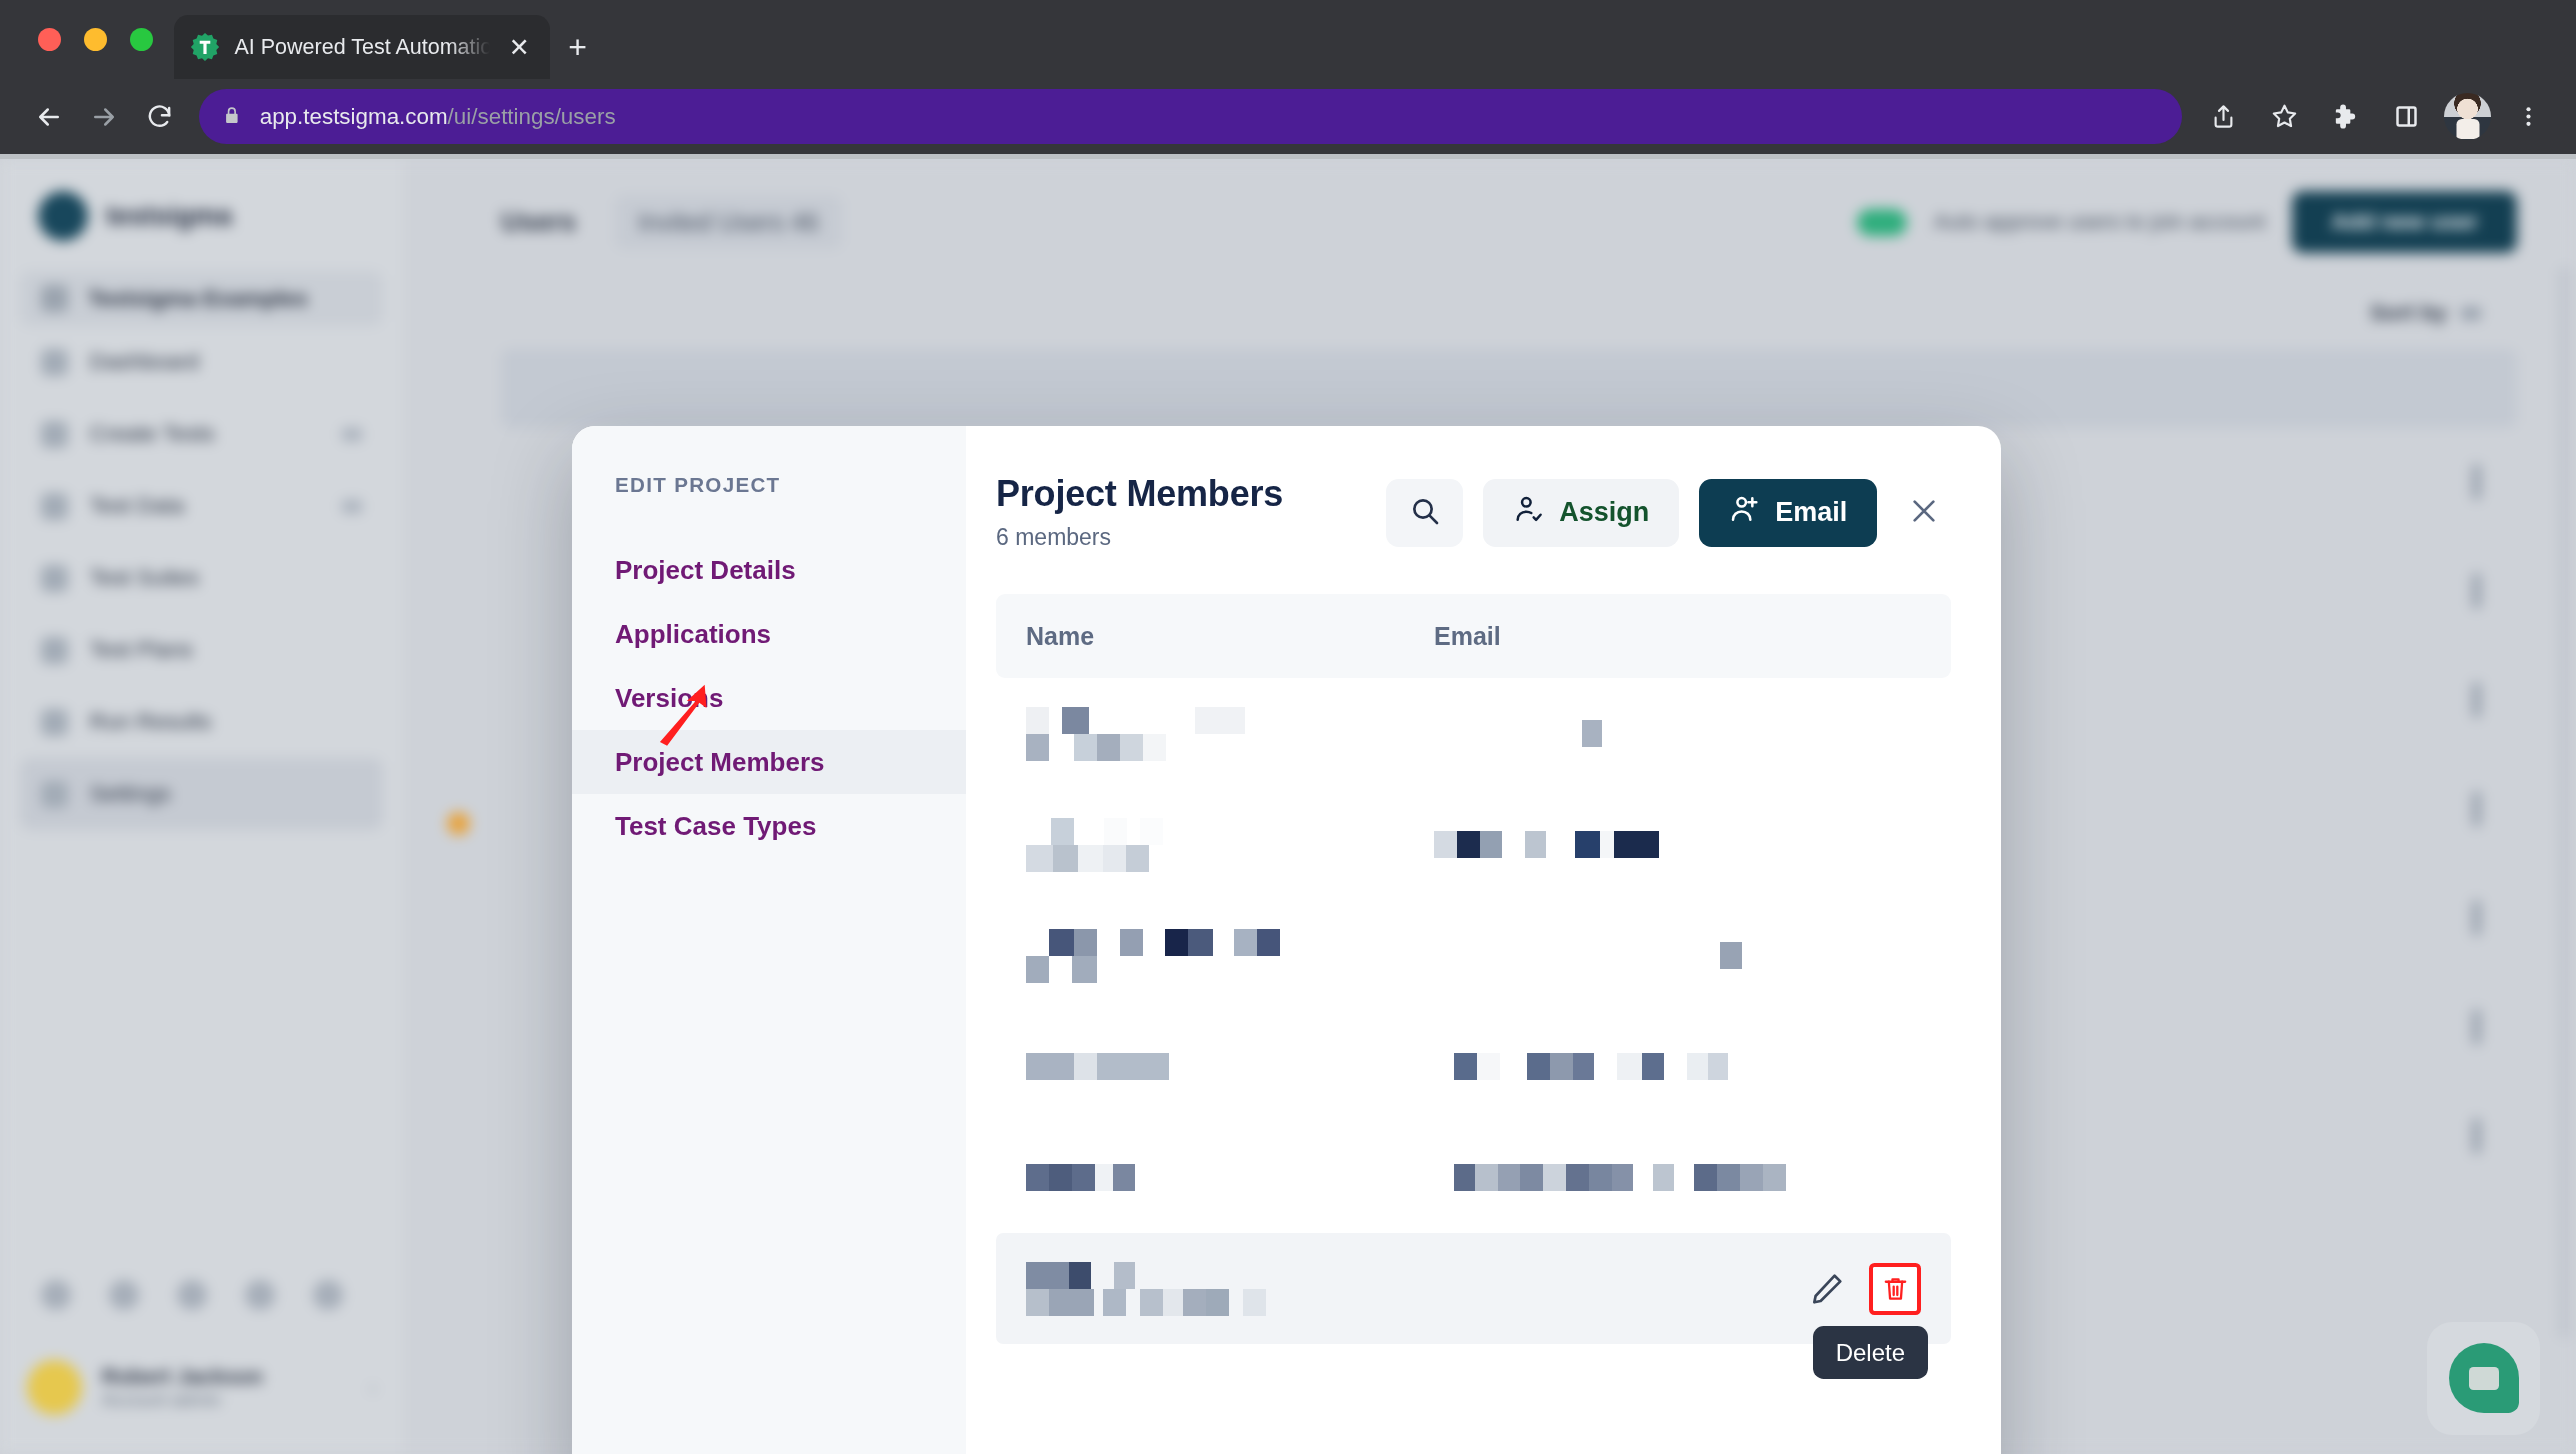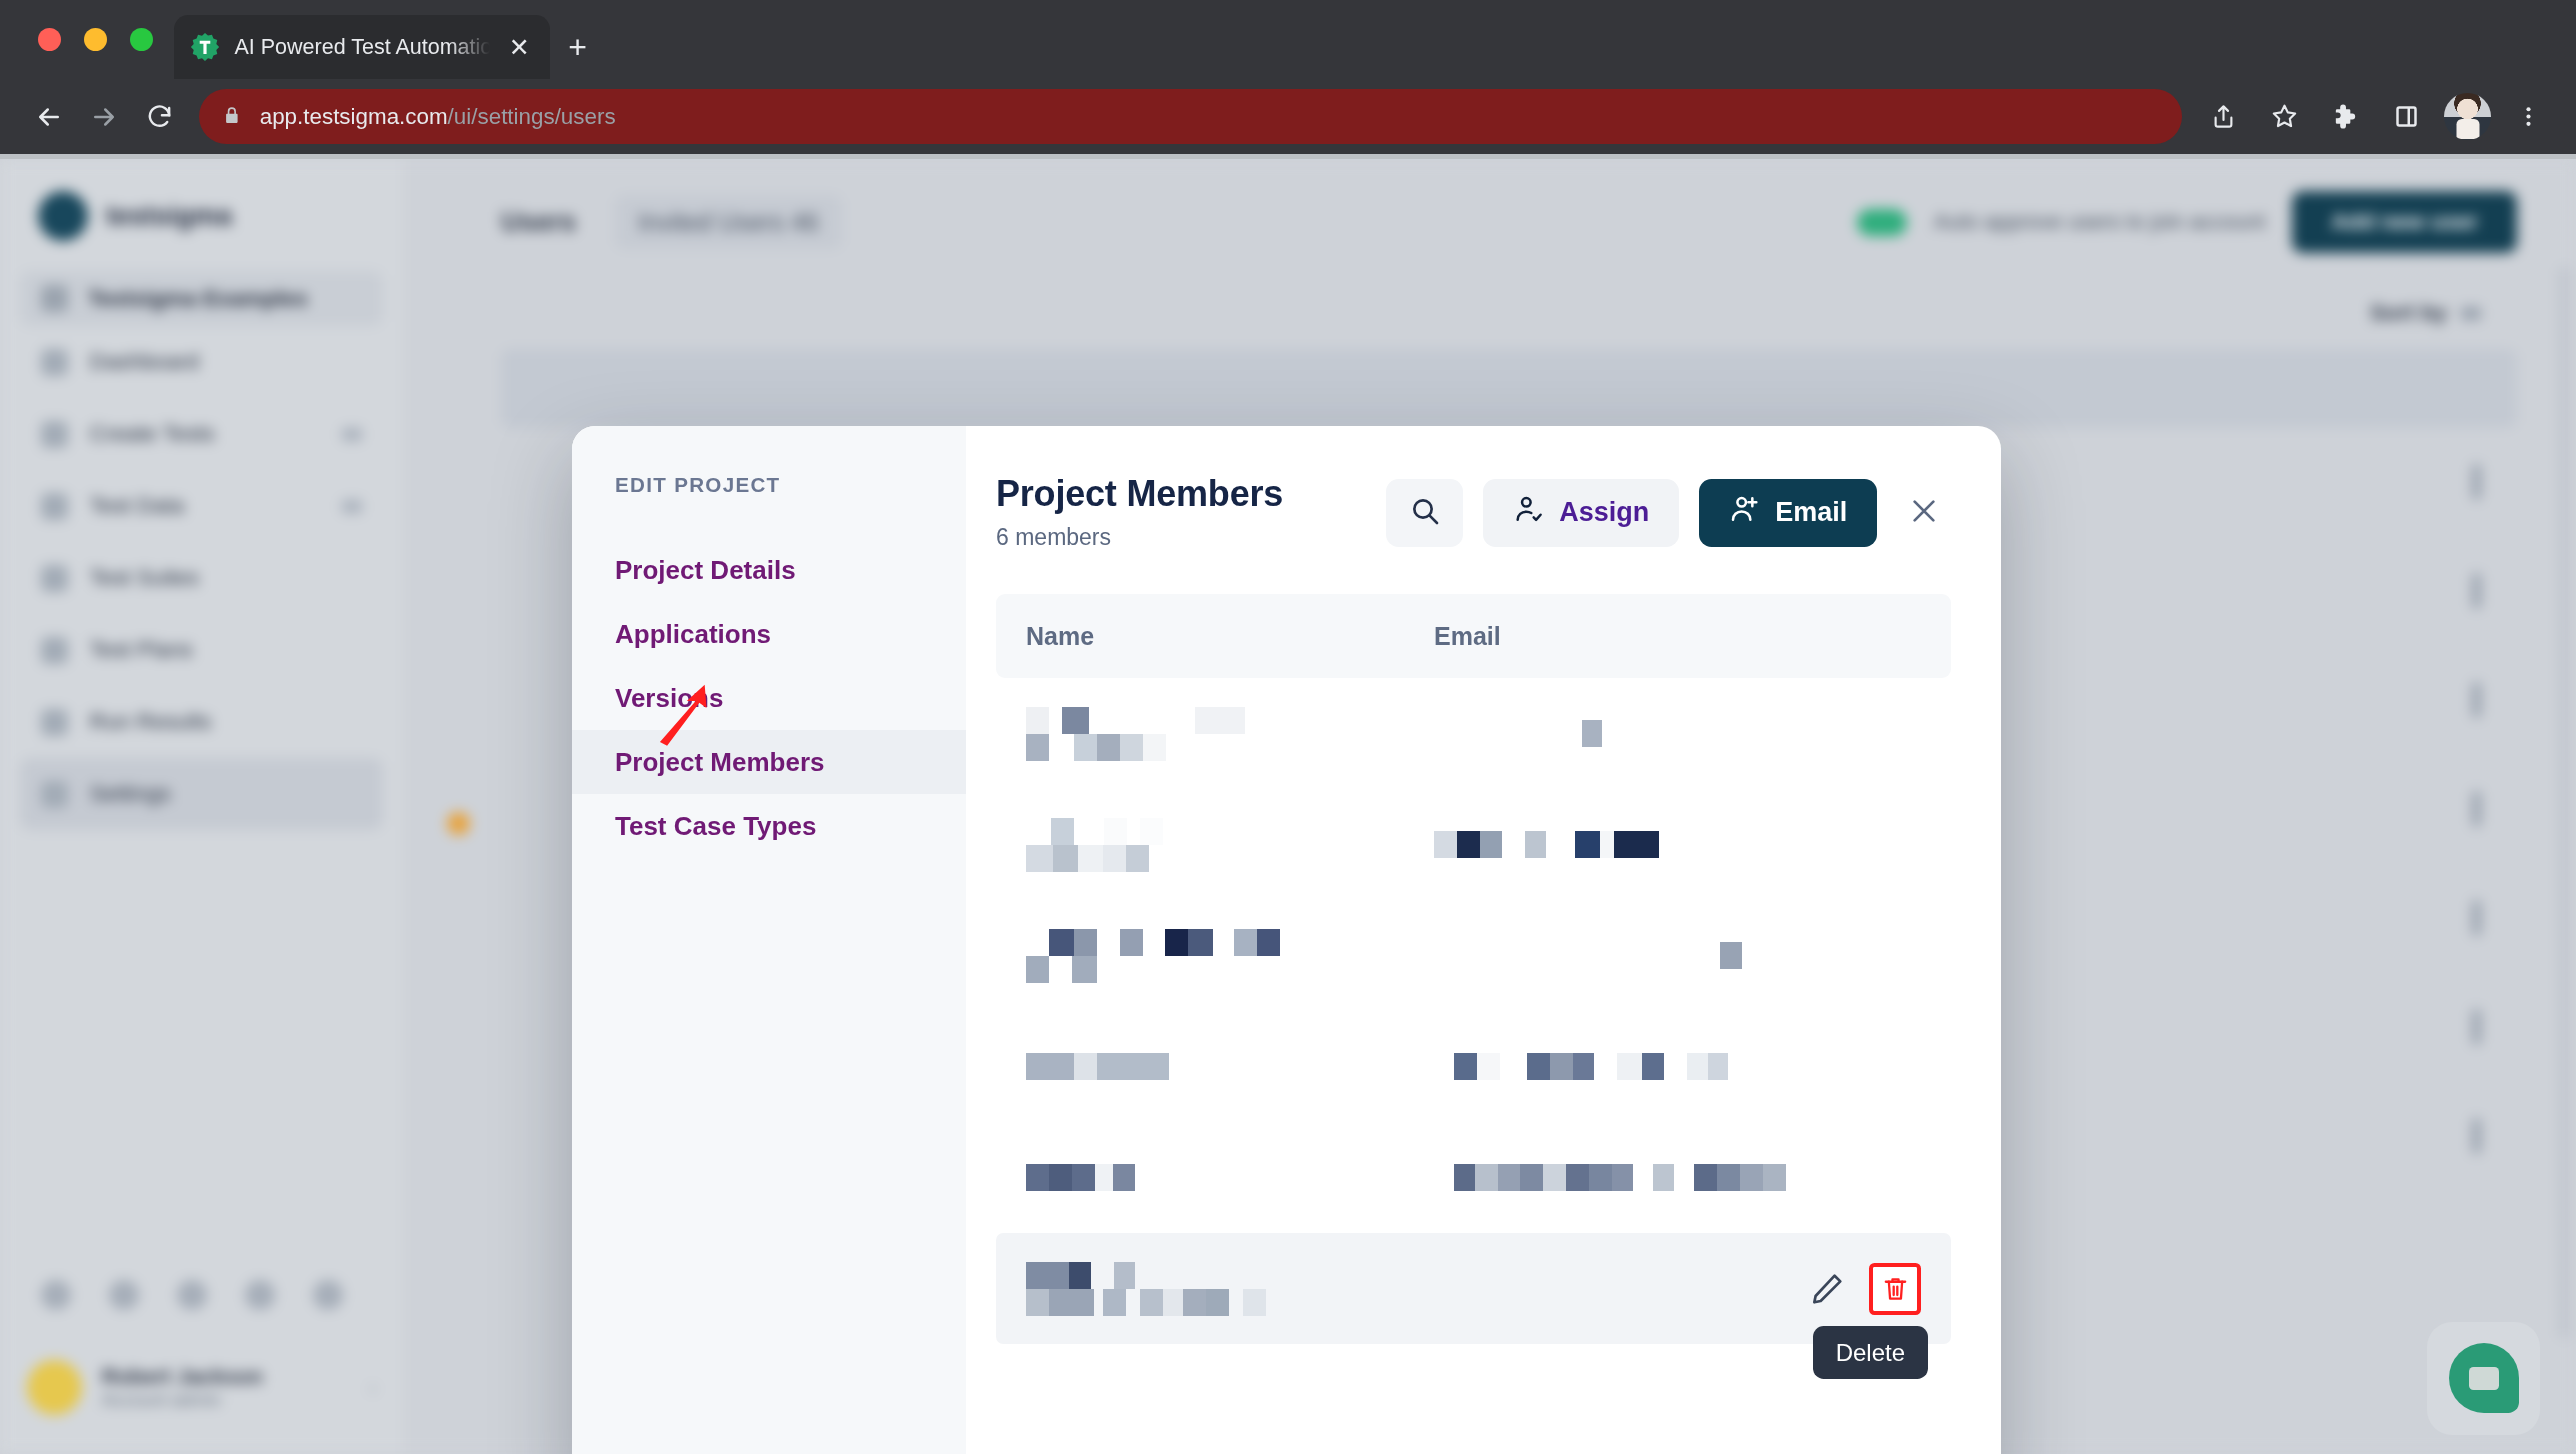--- a/index.html
+++ b/index.html
@@ -43,21 +43,21 @@
   .tab-close { color: #e8eaed; font-size: 25px; line-height: 1; width: 30px; text-align: center; flex:none; }
   .newtab { color: #e8eaed; font-size: 32px; width: 55px; height: 64px; display:flex; align-items:center; justify-content:center; font-weight: 300;}
 
   .toolbar {
     height: 75px; background: #35363a;
     display: flex; align-items: center; gap: 0; padding: 0 21.5px;
   }
   .navbtn { width: 55px; height: 55px; display:flex; align-items:center; justify-content:center; color:#e8eaed; }
   .navbtn svg { display:block; }
   .omnibox {
-    flex: 1; height: 55px; background: #7f1d1d; border-radius: 29px;
+    flex: 1; height: 55px; background: #4c1d95; border-radius: 29px;
     display: flex; align-items: center; padding: 0 23px; gap: 18px;
     margin-left: 12.5px; margin-right: 16px;
   }
   .url { font-size: 22.4px; color: #e8eaed; white-space: nowrap; }
   .url .dim { color: #9aa0a6; }
   .tb-icons { display: flex; align-items: center; gap: 9px; }
   .tb-icon { width: 52px; height: 52px; display:flex; align-items:center; justify-content:center; color:#e8eaed; }
   .avatar-photo {
     width: 47px; height: 47px; border-radius: 50%;
     background: radial-gradient(circle at 50% 34%, #efe0d4 0 26%, transparent 27%),
@@ -158,21 +158,21 @@
   .m-body { flex: 1; padding: 47px 50px 0 30px; position: relative; }
   .m-head { display:flex; align-items: flex-start; }
   .m-title { font-size: 36px; font-weight: 700; color: #162546; letter-spacing:-0.2px; }
   .m-sub { font-size: 23px; color: #5b6880; margin-top: 9px; }
   .m-actions { margin-left:auto; display:flex; align-items:center; gap: 19.7px; padding-top: 5.4px; }
   .btn-search {
     width: 77px; height: 68px; border-radius: 12.5px; background: #f3f5f8;
     display:flex; align-items:center; justify-content:center;
   }
   .btn-assign {
-    height: 68px; border-radius: 12.5px; background: #f1f3f6; color:#4c1d95;
+    height: 68px; border-radius: 12.5px; background: #f1f3f6; color:#14532d;
     display:flex; align-items:center; gap: 14.3px; padding: 0 30px; font-size: 27px; font-weight: 600;
   }
   .btn-invite {
     height: 68px; border-radius: 12.5px; background: #0d3d52; color:#ffffff;
     display:flex; align-items:center; gap: 14.3px; padding: 0 30px; font-size: 27px; font-weight: 600;
   }
   .btn-close { width: 54px; height: 68px; display:flex; align-items:center; justify-content:center; color:#5b6880; }
 
   .m-table { margin-top: 43px; }
   .m-thead {

